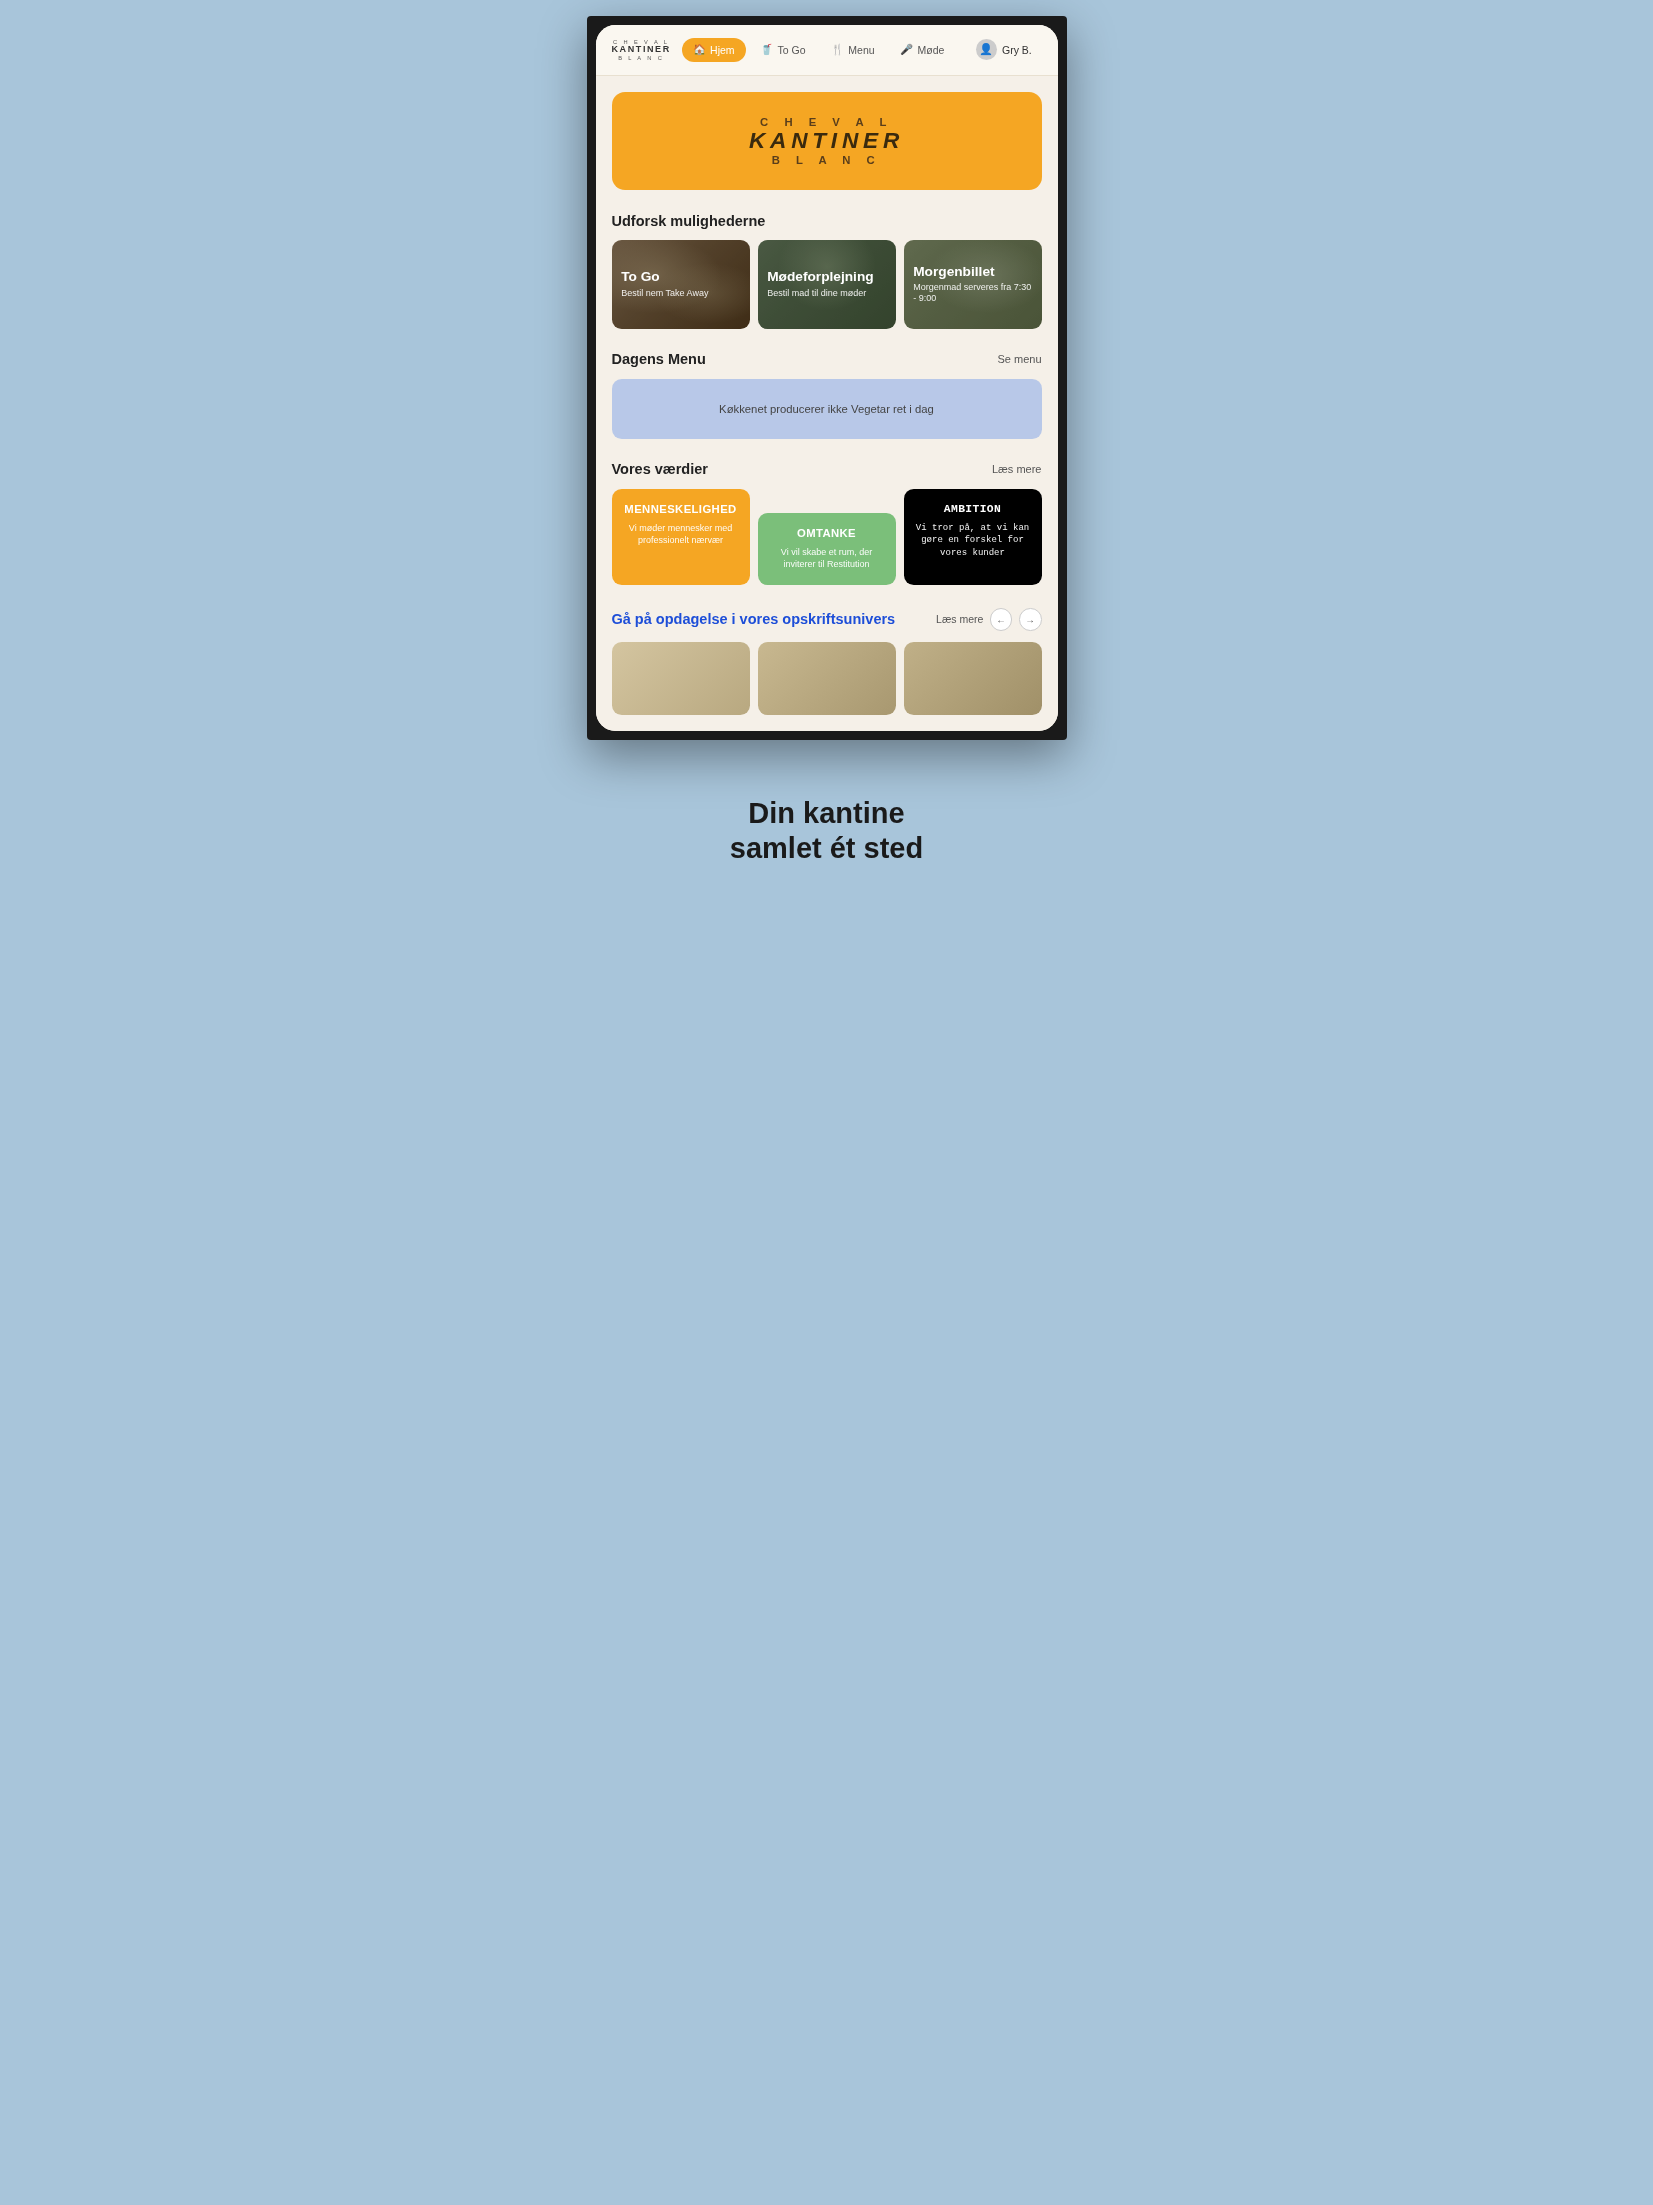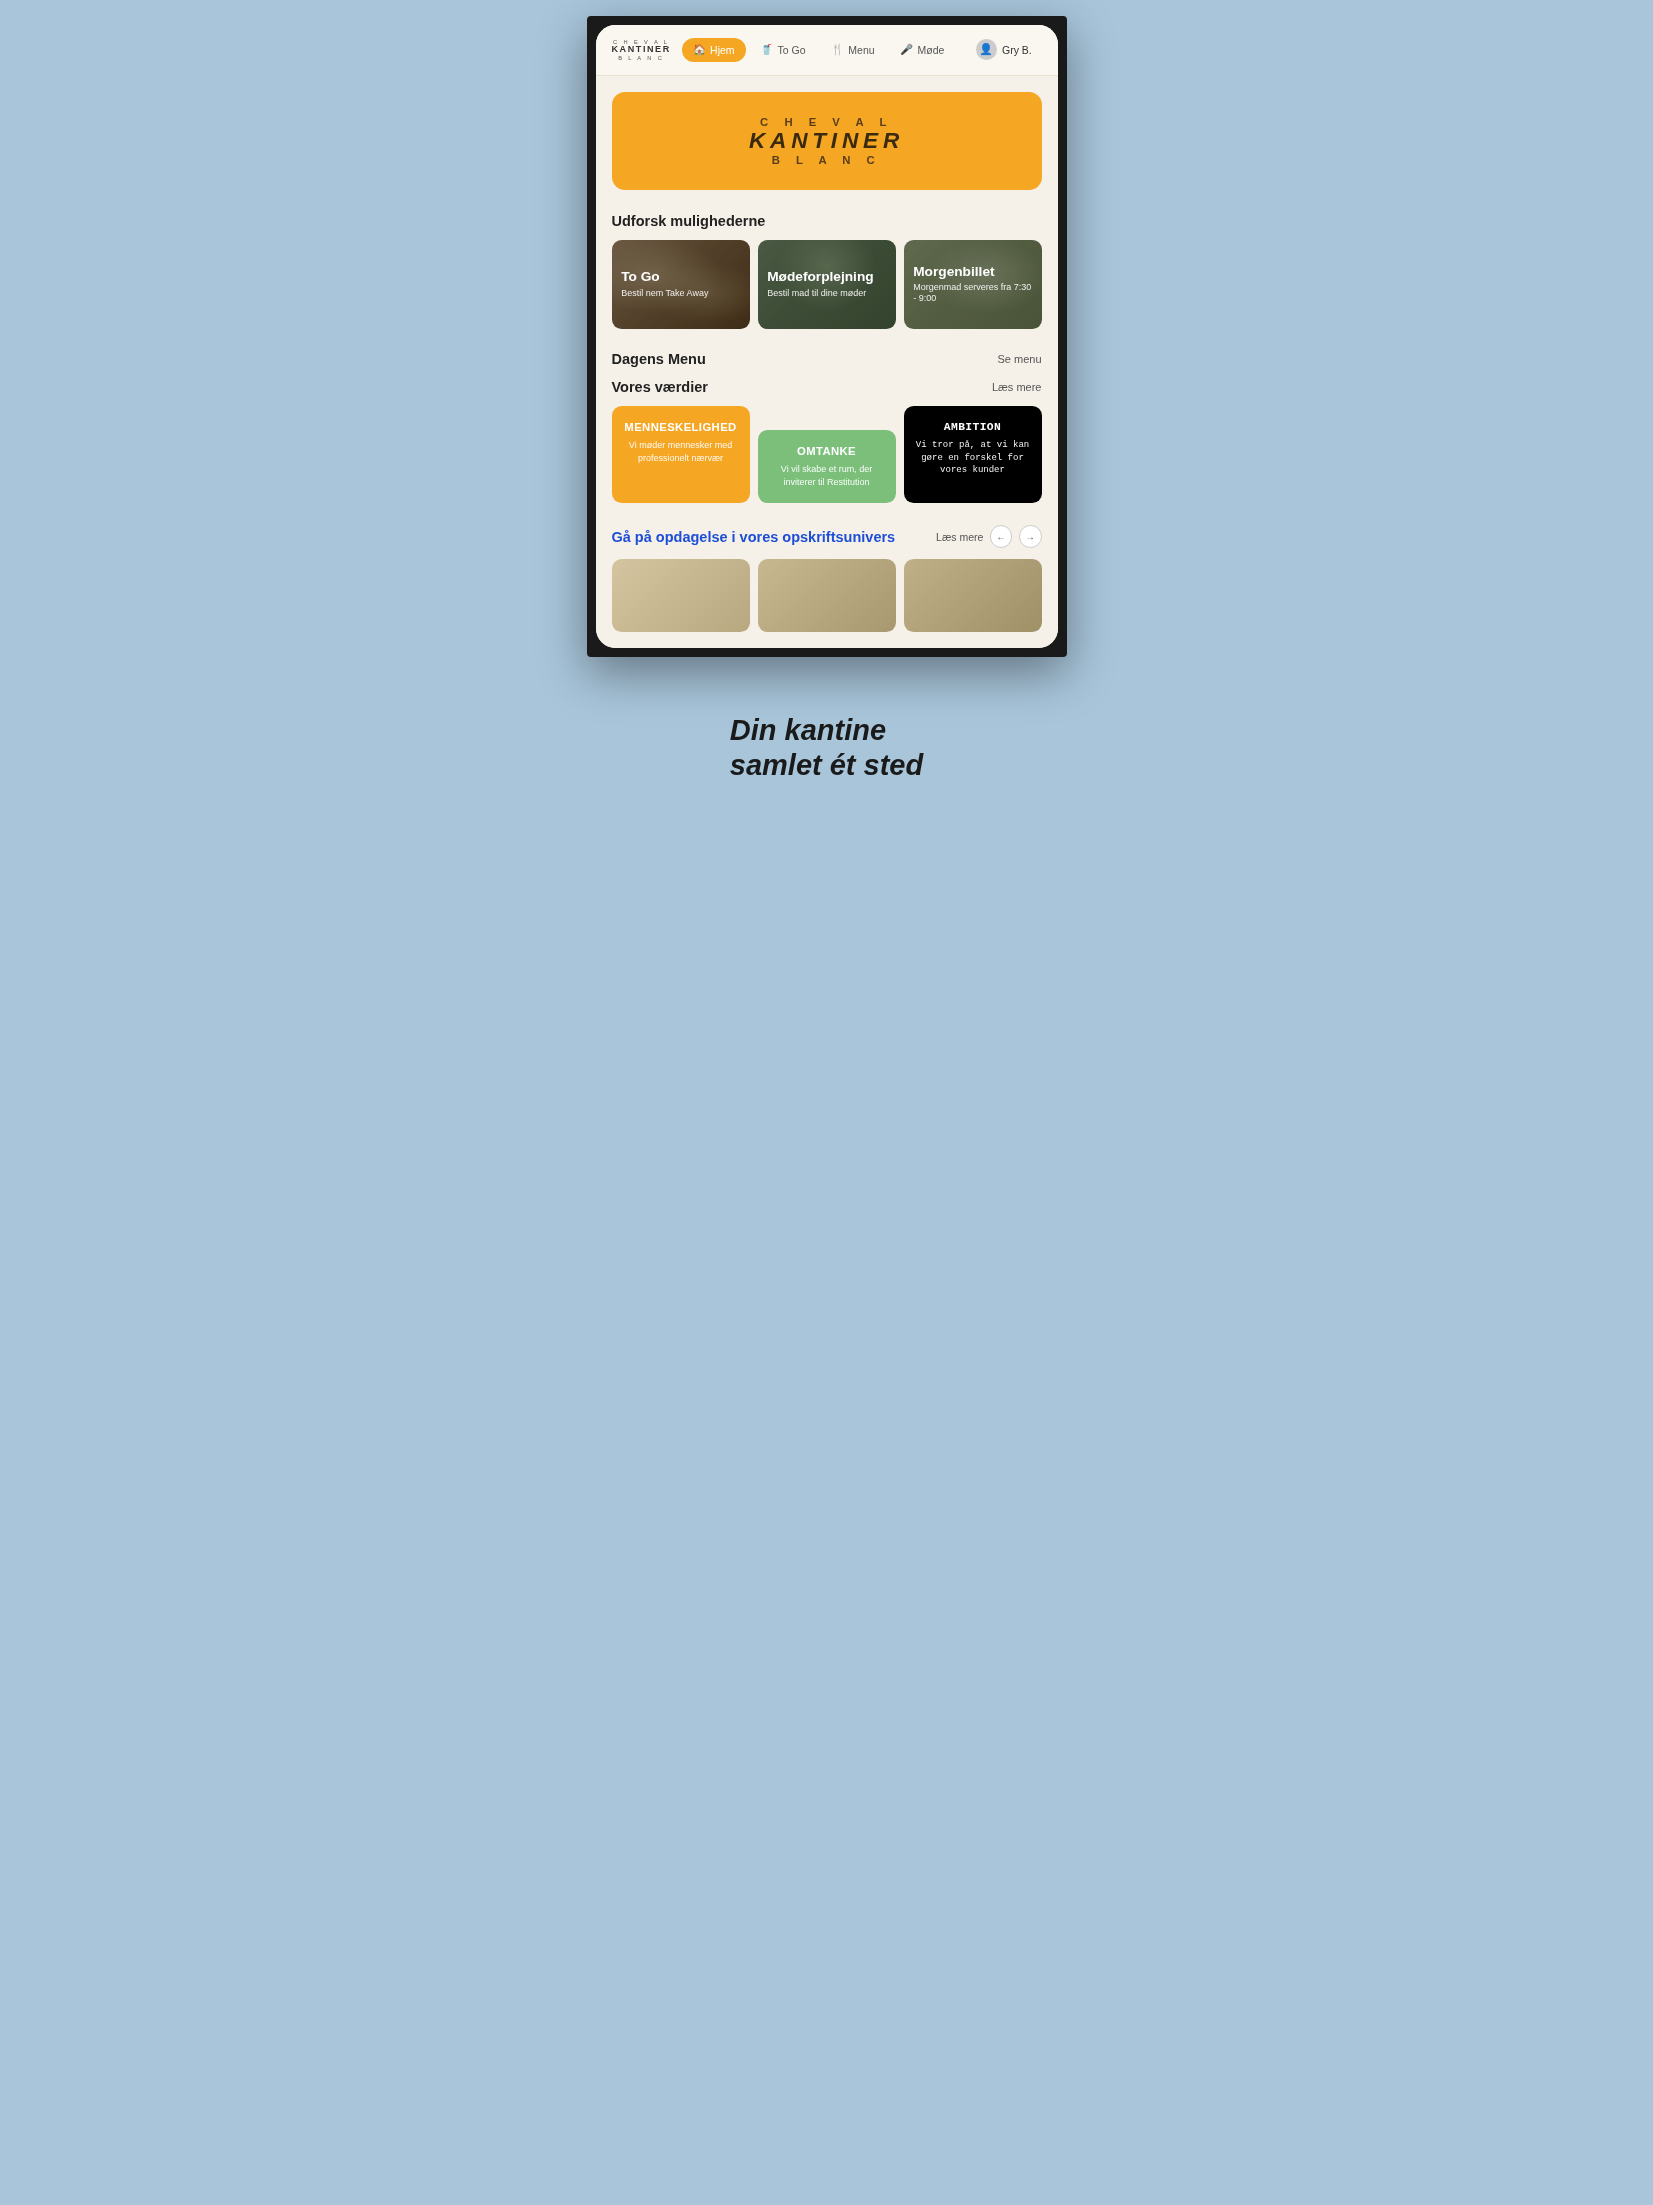--- a/index.html
+++ b/index.html
@@ -344,23 +344,22 @@
     .recipe-thumb-2 {
       background: linear-gradient(135deg, #c8b890, #a89870);
     }
 
     .recipe-thumb-3 {
       background: linear-gradient(135deg, #c0b088, #a09068);
     }
 
     
     .tagline-section {
-      text-align: left;
+      text-align: center;
       padding: 24px 16px 8px;
-      font-style: italic;
     }
 
     .tagline-text {
       font-size: 29px;
       font-weight: 800;
       color: #1a1a1a;
       line-height: 1.2;
     }
 
     
@@ -468,20 +467,23 @@
             <div class="card-subtitle">Morgenmad serveres fra 7:30 - 9:00</div>
           </div>
         </div>
       </div>
 
       <div class="section-header">
         <h2 class="section-title">Dagens Menu</h2>
         <span class="section-link">Se menu</span>
       </div>
 
+      <div class="menu-card">
+        <p class="menu-text">Køkkenet producerer ikke Vegetar ret i dag</p>
+      </div>
 
       <div class="section-header">
         <h2 class="section-title">Vores værdier</h2>
         <span class="section-link">Læs mere</span>
       </div>
 
       <div class="values-grid">
         <div class="value-card yellow">
           <div class="value-title">MENNESKELIGHED</div>
           <div class="value-desc">Vi møder mennesker med professionelt nærvær</div>

